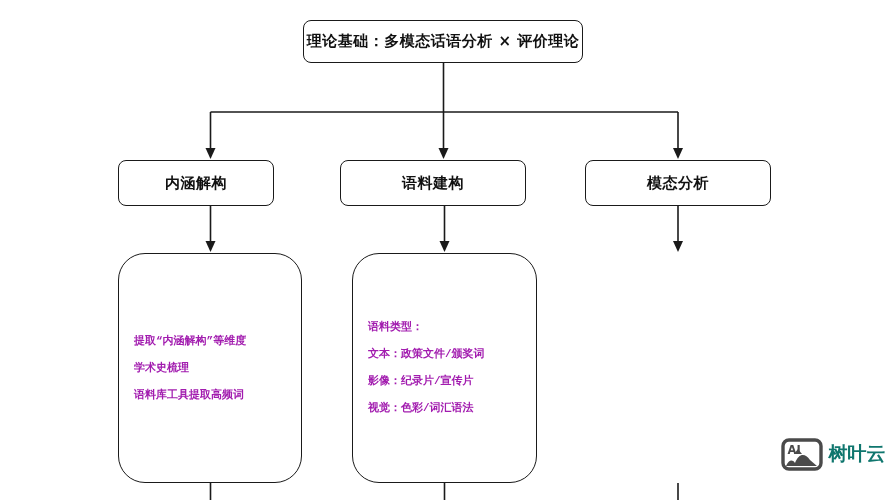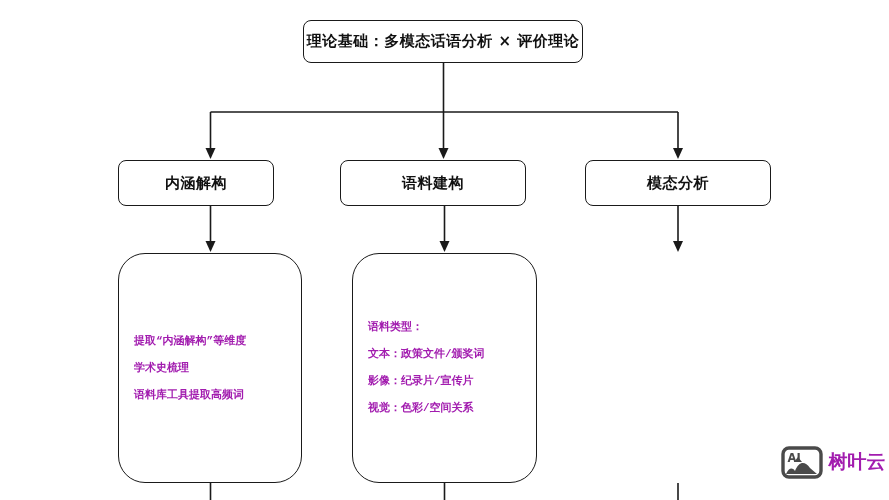--- a/index.html
+++ b/index.html
@@ -57,33 +57,33 @@
   .detail-line {
     font-size: 11px;
     font-weight: 600;
     line-height: 27px;
     color: #a21caf;
     white-space: nowrap;
     font-family: Liberation Mono, monospace;
   }
   .watermark {
     position: absolute;
-    right: 0; bottom: 8px;
+    right: 0; bottom: 16px;
     width: 112px; height: 60px;
     background: #ffffff;
     border-top-left-radius: 10px;
     display: flex;
     align-items: center;
     justify-content: center;
     gap: 6px;
   }
   .watermark-brand {
     font-size: 19px;
     font-weight: 700;
-    color: #a21caf;
+    color: #0f766e;
     white-space: nowrap;
   }
 </style>
 </head>
 <body>
 
 <div class="canvas">
 
   <svg class="connectors" viewBox="0 0 889 500" xmlns="http://www.w3.org/2000/svg">
     <g stroke="#1a1a1a" stroke-width="1.6" fill="none">
@@ -130,21 +130,21 @@
 
   <div class="box rounded-lg detail-box detail-box-1">
       <div class="detail-line">提取“内涵解构”等维度</div>
       <div class="detail-line">学术史梳理</div>
       <div class="detail-line">语料库工具提取高频词</div>
     </div>
   <div class="box rounded-lg detail-box detail-box-2">
       <div class="detail-line">语料类型：</div>
       <div class="detail-line">文本：政策文件/颁奖词</div>
       <div class="detail-line">影像：纪录片/宣传片</div>
-      <div class="detail-line">视觉：色彩/空间关系</div>
+      <div class="detail-line">视觉：色彩/词汇语法</div>
     </div>
 
   <div class="watermark">
     <svg width="42" height="33" viewBox="0 0 42 33" xmlns="http://www.w3.org/2000/svg">
       <rect x="2" y="2" width="38" height="29" rx="6" fill="none" stroke="#4a4a4a" stroke-width="3.4"></rect>
       <text x="6.5" y="15.5" font-size="11.5" font-weight="bold" fill="#4a4a4a" font-family="DejaVu Sans, Liberation Sans, sans-serif">AI</text>
       <path d="M5,28 C8,22 11,21 14,25 C18,15 24,15 29,22 L36,28 Z" fill="#4a4a4a"></path>
       <path d="M13,16 L17,11 L21,16 Z" fill="#4a4a4a"></path>
     </svg>
     <span class="watermark-brand">树叶云</span>

